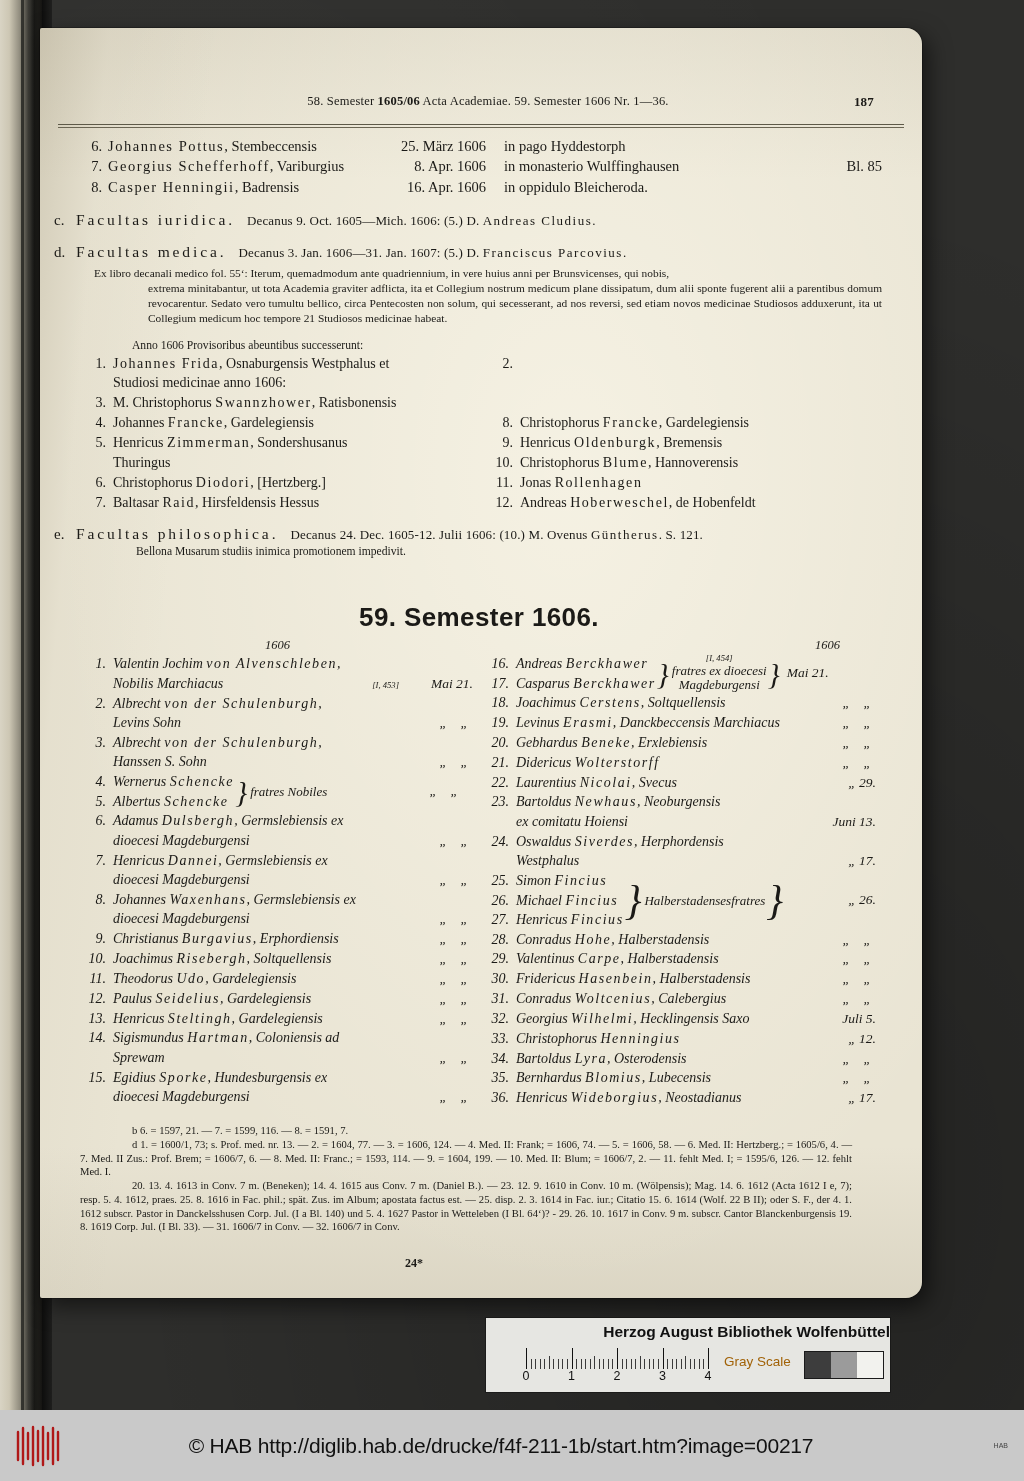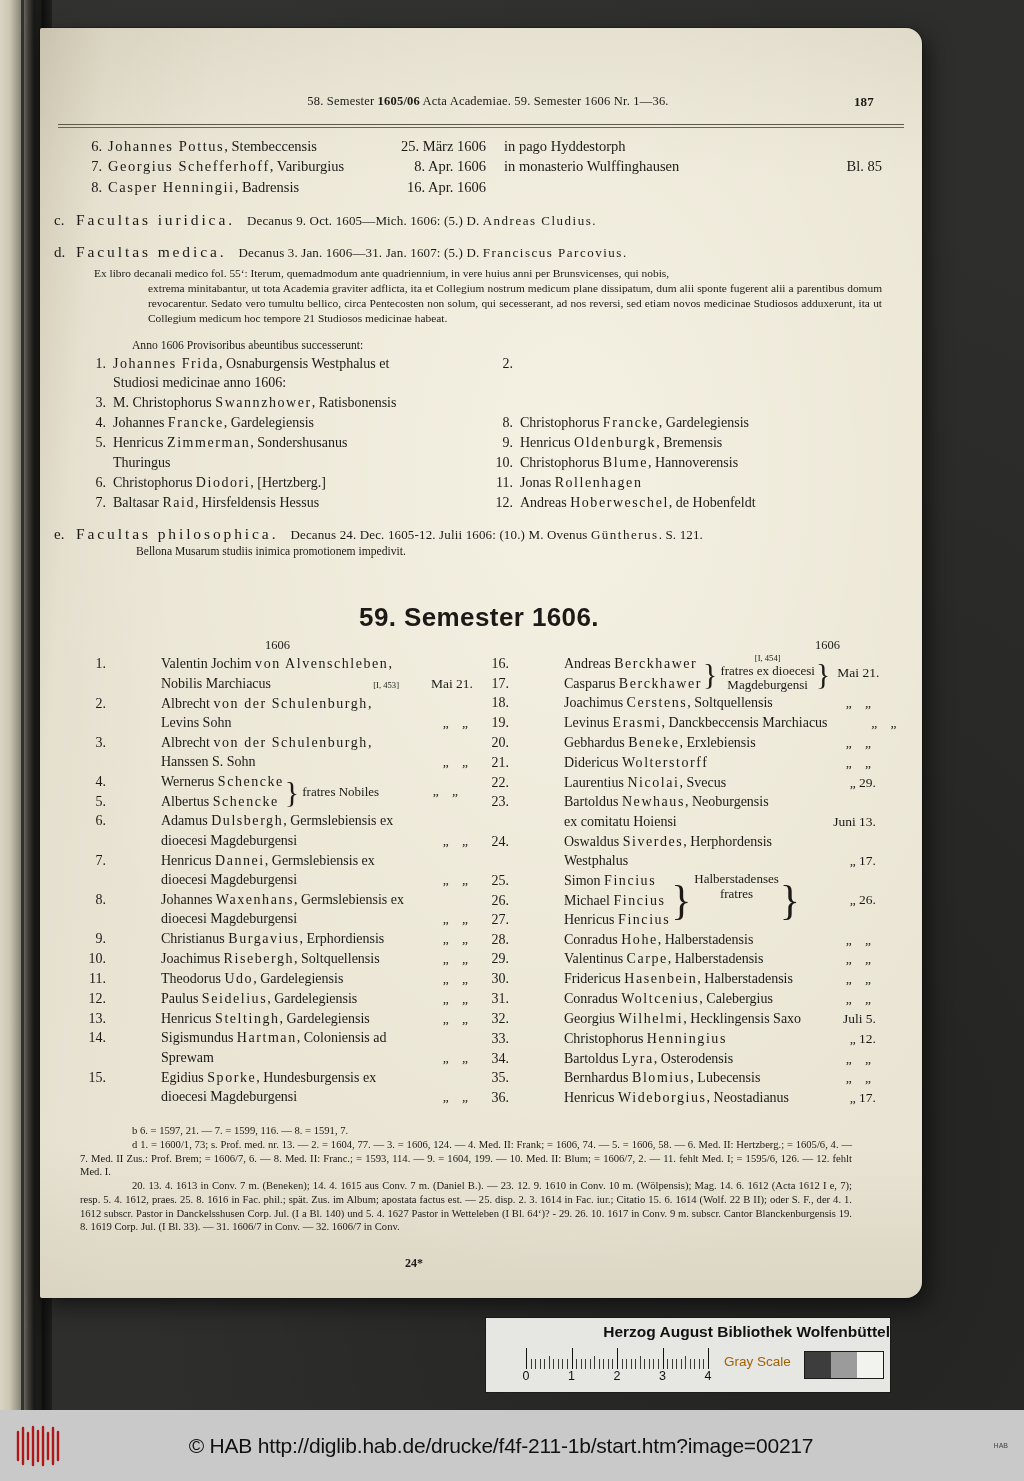--- a/index.html
+++ b/index.html
@@ -117,27 +117,27 @@
     text-align:center;font-size:26px;font-weight:bold;
     margin:44px 0 0 0;letter-spacing:.4px;
     font-family:"Liberation Sans","DejaVu Sans",sans-serif;
   }
   .sem-sub{
     text-align:center;font-size:19.5px;font-weight:bold;margin:13px 0 0 0;
     font-family:"Liberation Sans","DejaVu Sans",sans-serif;letter-spacing:.1px;
   }
 
   
-  .mat{display:flex;margin-top:4px;font-size:14px;line-height:1.395;}
+  .mat{display:flex;margin-top:4px;font-size:14px;line-height:1.395;font-style:italic;}
   .mat .col{width:50%;position:relative;}
   .mat .yr{font-size:12.5px;text-align:center;}
   .mat .col2 .yr{text-align:right;padding-right:42px;}
   .row{display:flex;white-space:nowrap;align-items:baseline;}
   .row .n{width:30px;text-align:right;padding-right:7px;flex:none;}
-  .row .t{flex:1;overflow:visible;margin-left:48px;}
+  .row .t{flex:1;overflow:visible;}
   .row .d{width:74px;text-align:right;flex:none;font-size:13.5px;padding-right:6px;}
   .dt-ditto{letter-spacing:5px;padding-right:10px;}
   .ref{font-size:8.6px;vertical-align:.28em;letter-spacing:0;}
 
   
   .cluster{display:flex;align-items:stretch;}
   .cluster .names{display:flex;flex-direction:column;}
   .cluster .names .row{display:flex;}
   .cluster .brace{
     font-size:30px;line-height:.8;display:flex;align-items:center;
@@ -224,20 +224,21 @@
         <span class="num">7.</span>
         <span class="nm"><span class="sp-name">Georgius Schefferhoff</span><span>, Variburgius</span></span>
         <span class="dt">8. Apr. 1606</span>
         <span class="pl">in monasterio Wulffinghausen</span>
         <span class="bl">Bl. 85</span>
       </div>
       <div class="toprow">
         <span class="num">8.</span>
         <span class="nm"><span class="sp-name">Casper Henningii</span><span>, Badrensis</span></span>
         <span class="dt">16. Apr. 1606</span>
+        <span class="pl">in oppidulo Bleicheroda.</span>
         <span class="bl"></span>
       </div>
     </div>
 
     <div class="fac">
       <span class="lbl">c.</span>
       <span class="fname">Facultas iuridica.</span>
       <span class="fdet"><span>Decanus 9. Oct. 1605—Mich. 1606: (5.) D. </span><span class="sn">Andreas Cludius</span><span>.</span></span>
     </div>
 
@@ -556,21 +557,21 @@
             <div class="row">
                     <span class="n">26.</span>
                     <span class="t"><span>Michael </span><span class="sp-name">Fincius</span></span>
                   </div>
             <div class="row">
                     <span class="n">27.</span>
                     <span class="t"><span>Henricus </span><span class="sp-name">Fincius</span></span>
                   </div>
           </div>
           <div class="brace" style="font-size:42px">}</div>
-          <div class="mid" style="flex-direction:column;line-height:1.18;">
+          <div class="mid" style="line-height:1.18;">
             <span>Halberstadenses</span>
             <span>fratres</span>
           </div>
           <div class="brace" style="font-size:42px">}</div>
           <div class="rdate" style="margin-left:auto;padding-right:6px">„ 26.</div>
         </div>
 
         <div class="row">
                 <span class="n">28.</span>
                 <span class="t"><span>Conradus </span><span class="sp-name">Hohe</span><span>, Halberstadensis</span></span>

